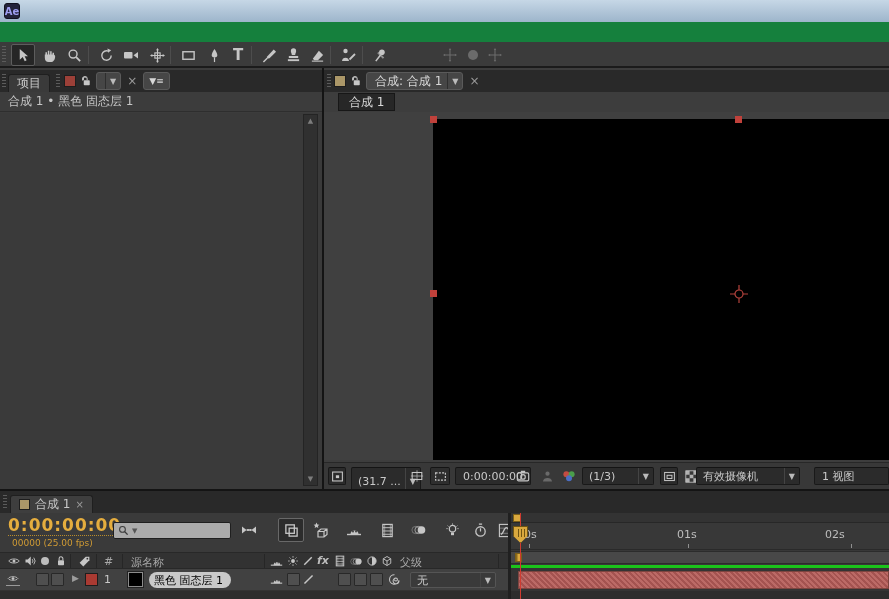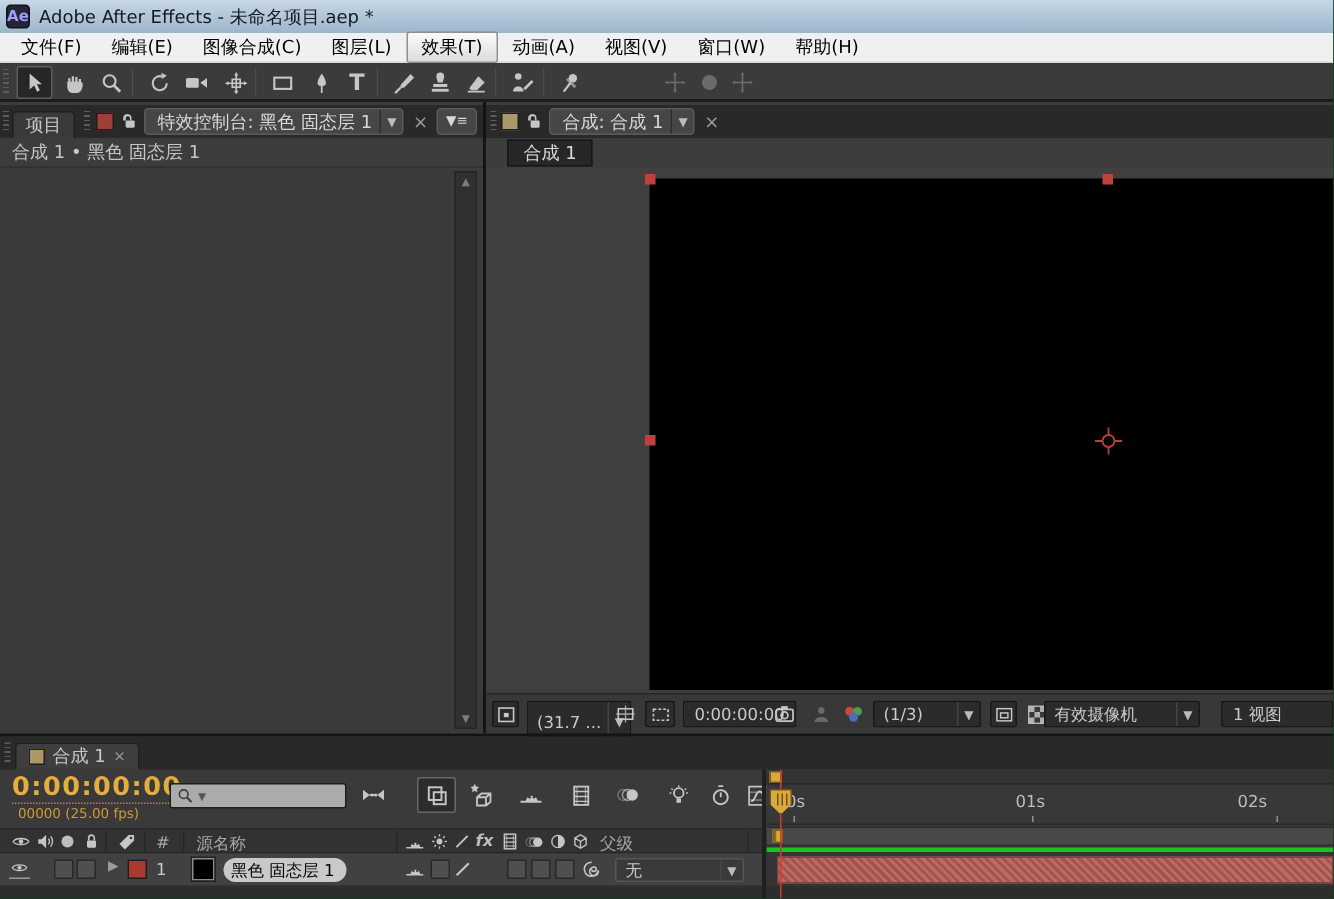--- a/index.html
+++ b/index.html
@@ -222,34 +222,22 @@
         <circle cx="11" cy="6" r="3.4" fill="#4b9e4b"></circle>
         <circle cx="8" cy="10.5" r="3.4" fill="#4b6ec3"></circle>
       </symbol>
   </defs>
 </svg>
 
 <div id="frame">
 
   <div class="abs" id="titlebar" style="left:0;top:0;width:889px;height:22px;background:linear-gradient(#c6d7e6,#9db5cb);display:flex;align-items:center;">
     <div id="appicon">Ae</div>
-    <div id="wtitle">Adobe After Effects - 未命名项目.aep *</div>
   </div>
 
-  <div class="abs" id="menubar">
-    <span class="mitem">文件(F)</span>
-    <span class="mitem">编辑(E)</span>
-    <span class="mitem">图像合成(C)</span>
-    <span class="mitem">图层(L)</span>
-    <span class="mitem hl">效果(T)</span>
-    <span class="mitem">动画(A)</span>
-    <span class="mitem">视图(V)</span>
-    <span class="mitem">窗口(W)</span>
-    <span class="mitem">帮助(H)</span>
-  </div>
 
   <div class="abs" id="toolbar">
     <div class="abs grip" style="left:2px;top:4px;height:18px;"></div>
     <div class="tool active ic" style="left:11px;">
         <svg width="15" height="15">
           <use href="#i-cursor"></use>
         </svg>
       </div>
     <div class="tool ic" style="left:37px;">
         <svg width="15" height="15">
@@ -341,21 +329,20 @@
           <span>项目</span>
         </div>
       <div class="grip" style="height:14px;margin:0 4px 0 6px;"></div>
       <div class="chip" style="background:#9c4038;"></div>
       <span class="ic" style="margin:0 4px;">
           <svg width="12" height="12">
             <use href="#i-unlock"></use>
           </svg>
         </span>
       <div class="vtab">
-        <span>特效控制台: 黑色 固态层 1</span>
         <span class="dd">▼</span>
       </div>
       <span class="closex">×</span>
       <div class="vtab" style="margin-left:6px;padding:0 5px;font-size:9px;">
           <span>▼≡</span>
         </div>
     </div>
     <div class="abs" style="left:0;top:24px;width:322px;height:20px;border-bottom:1px solid #2e2e2e;display:flex;align-items:center;padding-left:8px;font-size:12px;color:#c6c6c6;">
       <span>合成 1 • 黑色 固态层 1</span>
     </div>

